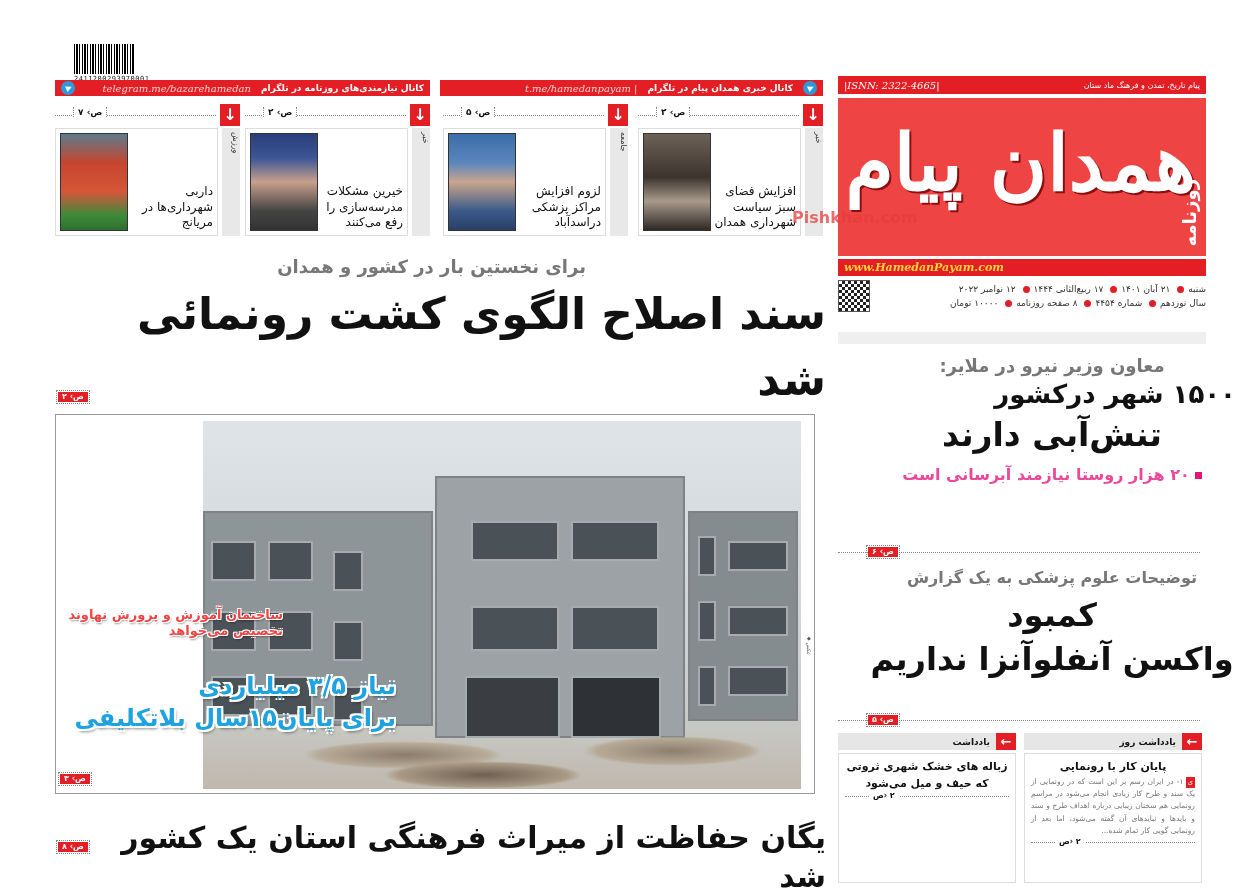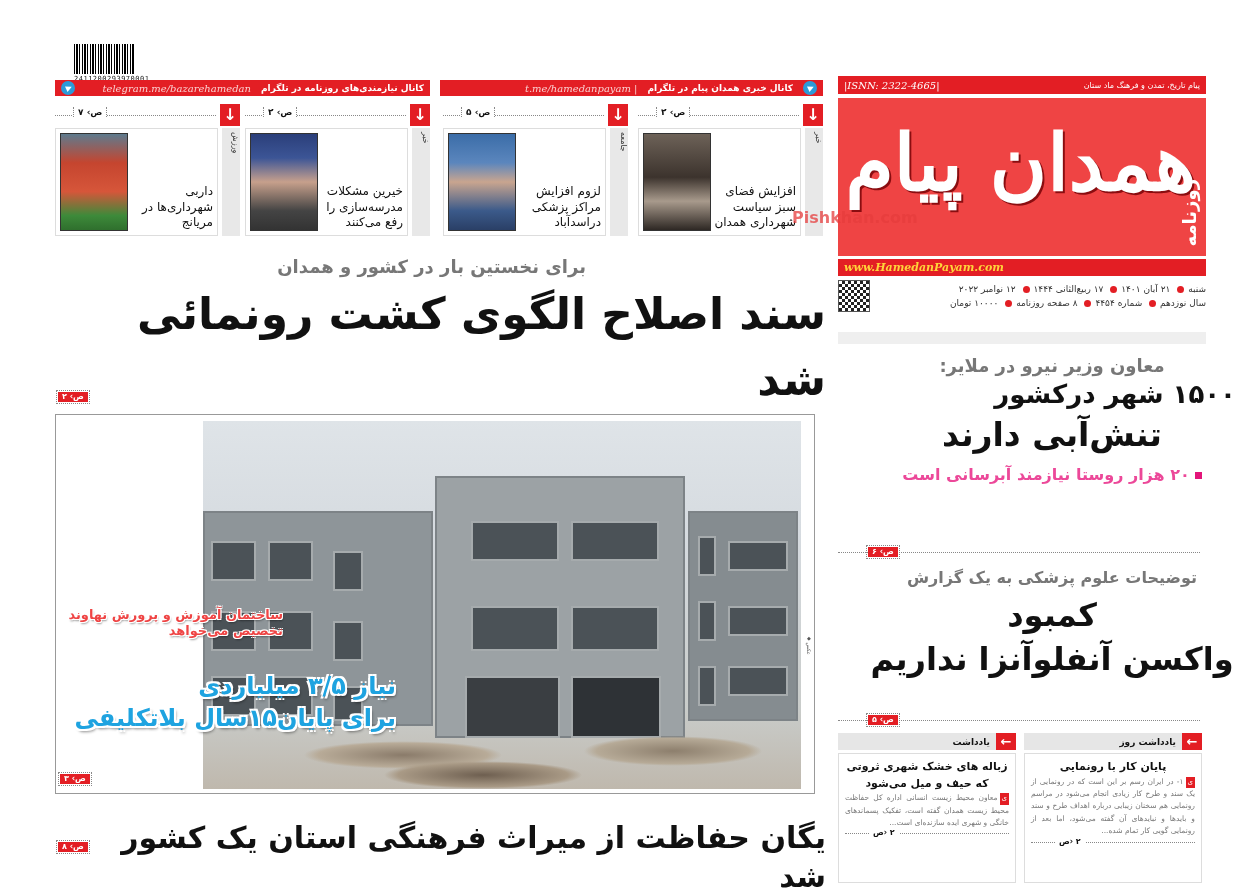--- a/index.html
+++ b/index.html
@@ -204,21 +204,20 @@
       </div>
   </div>
 </div>
 <div class="abs note" style="left:838px;">
   <div class="nhead">
       <span class="larrow">←</span>
       <span>یادداشت</span>
     </div>
   <div class="nbody">
     <div class="ntitle">زباله های خشک شهری ثروتی که حیف و میل می‌شود</div>
-    <div class="ntext"><span class="ico">ی</span><span>معاون محیط زیست انسانی اداره کل حفاظت محیط زیست همدان گفته است، تفکیک پسماندهای خانگی و شهری ایده سازنده‌ای است...</span></div>
     <div style="position:relative; height:12px; margin-top:4px; border-top:1px dotted #888;">
         <span style="position:absolute; left:24px; top:-6px; background:#fff; padding:0 4px; font-size:8px; font-weight:bold;">۲ ‹ص</span>
       </div>
   </div>
 </div>
 
 <div class="abs main" style="top:256px;">
   <div class="kicker" style="font-size:18px; padding-right:240px;">برای نخستین بار در کشور و همدان</div>
   <div style="font-size:44px; font-weight:bold; line-height:1.5; margin-top:4px;">سند اصلاح الگوی کشت رونمائی شد</div>
   <div class="grayline" style="font-size:13px; margin-top:2px; padding-right:120px;"><span class="pink" style="background:#e31e24;"></span><span>مخالفت جهاد با خرد شدن اراضی</span></div>

